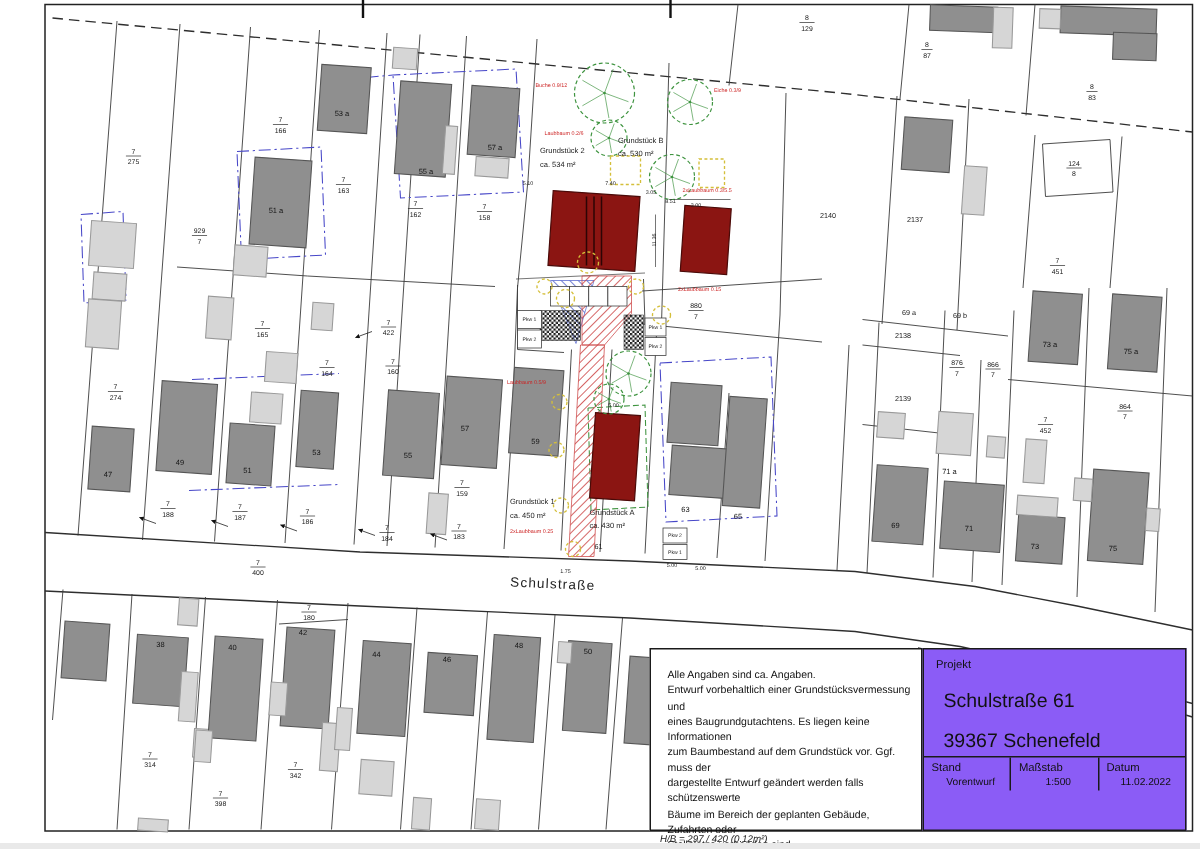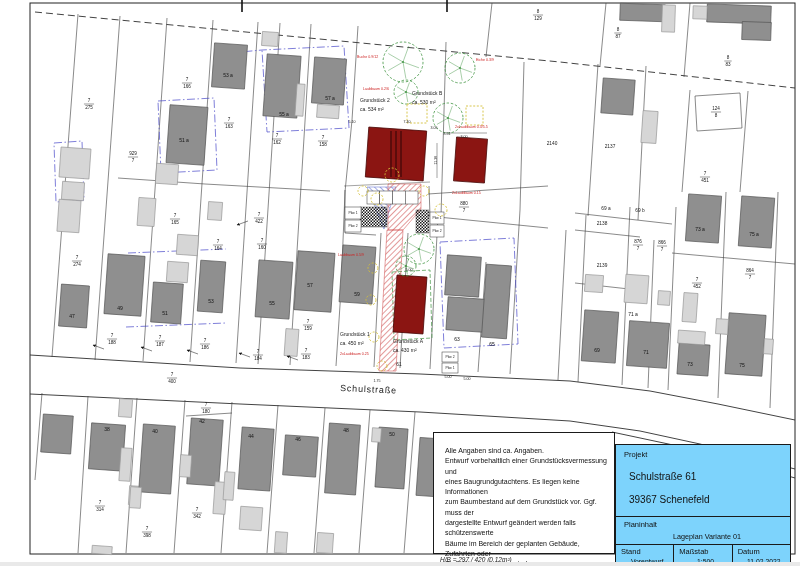--- a/index.html
+++ b/index.html
@@ -4,24 +4,24 @@
 <style>
   html,body{margin:0;padding:0;}
   body{width:800px;height:566px;position:relative;background:#ffffff;
        font-family:"Liberation Sans",sans-serif;overflow:hidden;}
   svg text{font-family:"Liberation Sans",sans-serif;}
   #plan{position:absolute;left:0;top:0;}
   .notes{position:absolute;left:433px;top:432px;width:182px;height:122px;
          box-sizing:border-box;border:1px solid #1a1a1a;background:#fff;
          padding:13px 6px 0 11px;font-size:7px;line-height:10.3px;color:#111;}
   .tblock{position:absolute;left:615px;top:432px;width:176px;height:122px;
-          box-sizing:border-box;border:1px solid #1a1a1a;background:#7dd3fc;
-          font-size:7.5px;color:#111;margin-top:12px;}
+          box-sizing:border-box;border:1px solid #1a1a1a;background:#8b5cf6;
+          font-size:7.5px;color:#111;}
   .tb-projekt{height:71px;box-sizing:border-box;padding:5px 0 0 8px;}
-  .tb-addr{margin-top:12px;font-size:10px;padding-left:5px;}
+  .tb-addr{margin-top:12px;font-size:13px;padding-left:5px;}
   .tb-plan{height:28px;box-sizing:border-box;border-top:1px solid #1a1a1a;padding:3px 0 0 8px;}
   .tb-plan-title{text-align:center;margin-top:3px;font-size:7.2px;}
   .tb-meta{height:23px;box-sizing:border-box;border-top:1px solid #1a1a1a;display:flex;}
   .tb-col{flex:1;box-sizing:border-box;padding:2px 0 0 5px;}
   .tb-col + .tb-col{border-left:1px solid #1a1a1a;}
   .tb-val{text-align:center;margin-top:2px;font-size:6.8px;}
   .hb{position:absolute;left:440px;top:556px;font-size:6.5px;font-style:italic;color:#222;}
   .page-edge{position:absolute;left:0;top:562px;width:800px;height:4px;background:#e9e9e9;}
 </style>
 </head>
@@ -506,24 +506,20 @@
     <div>Bäume im Bereich der geplanten Gebäude, Zufahrten oder</div>
     <div>Stellplätze vorhanden sind.</div>
   </div>
 
 <div class="tblock">
   <div class="tb-projekt">
     <div>Projekt</div>
     <div class="tb-addr">Schulstraße 61</div>
     <div class="tb-addr">39367 Schenefeld</div>
   </div>
-  <div class="tb-plan">
-    <div>Planinhalt</div>
-    <div class="tb-plan-title">Lageplan Variante 01</div>
-  </div>
   <div class="tb-meta">
     <div class="tb-col">
       <div>Stand</div>
       <div class="tb-val">Vorentwurf</div>
     </div>
     <div class="tb-col">
       <div>Maßstab</div>
       <div class="tb-val">1:500</div>
     </div>
     <div class="tb-col">

